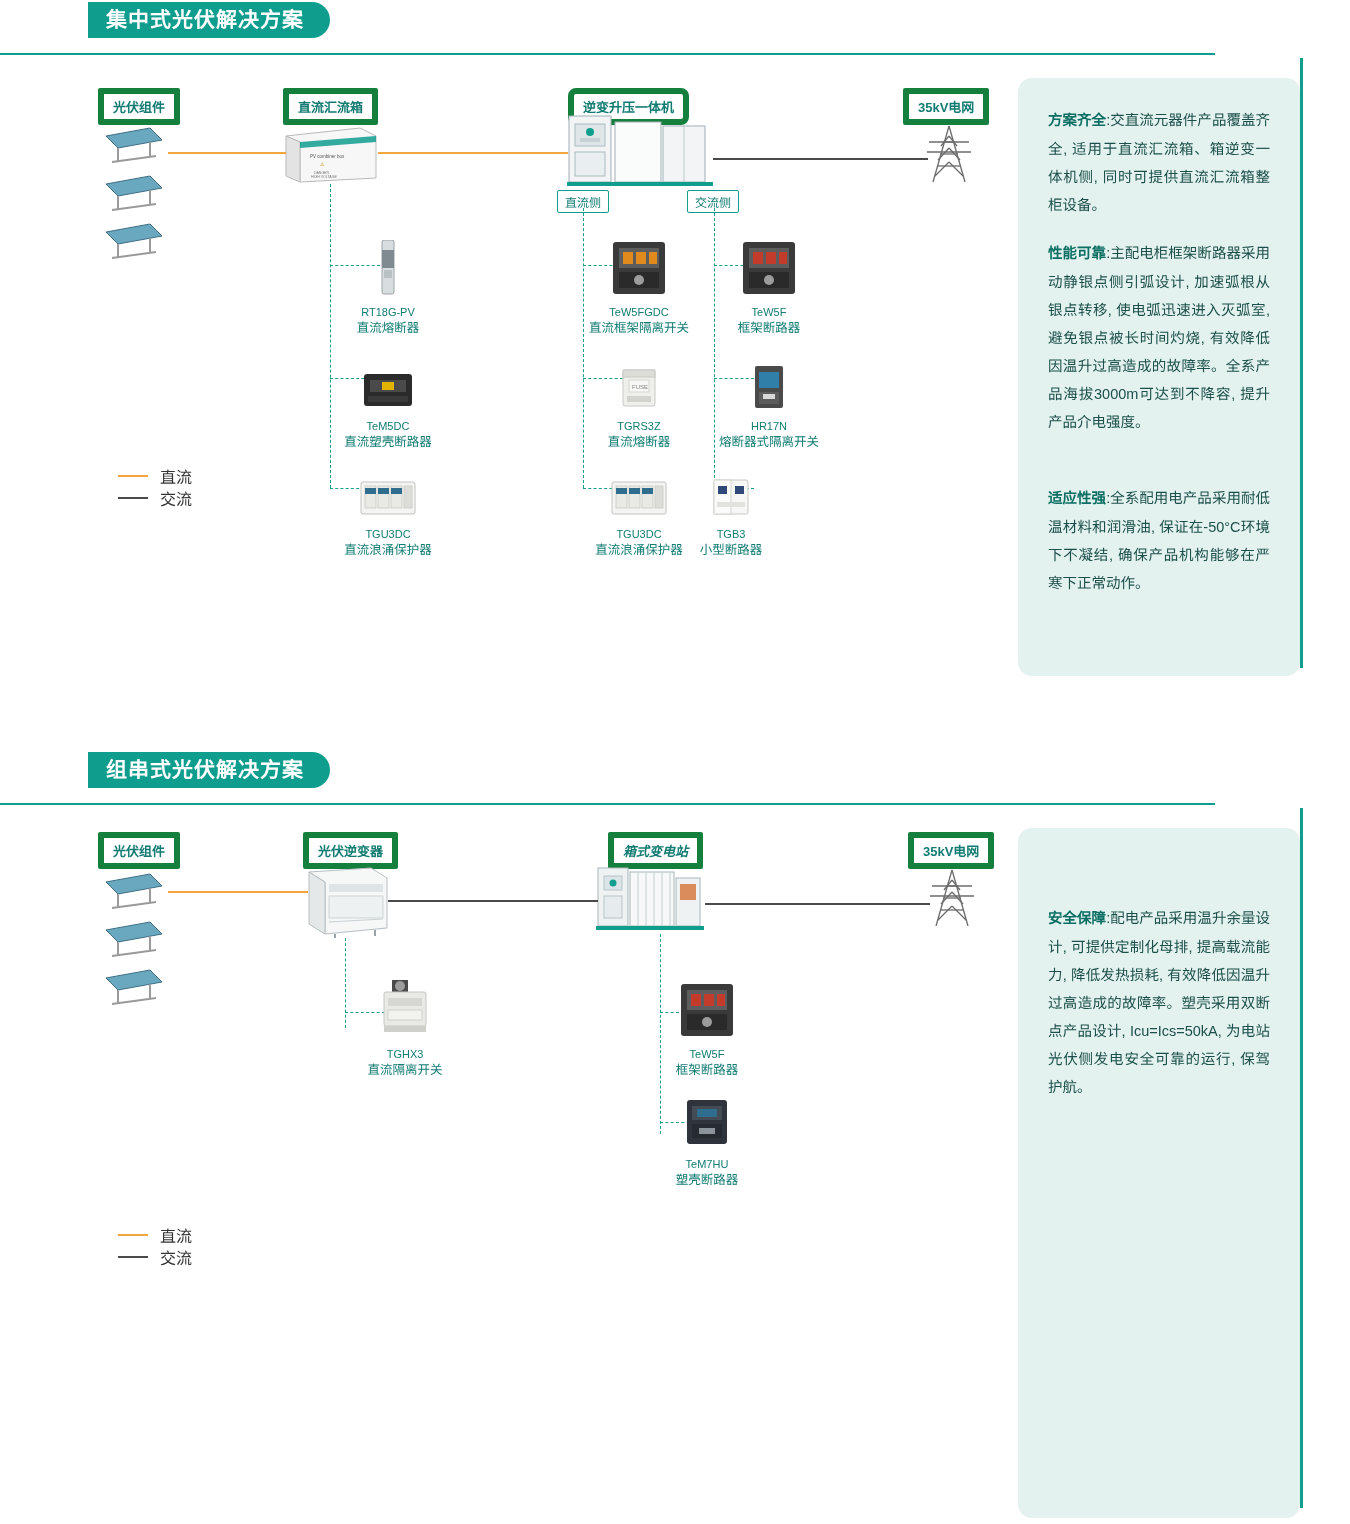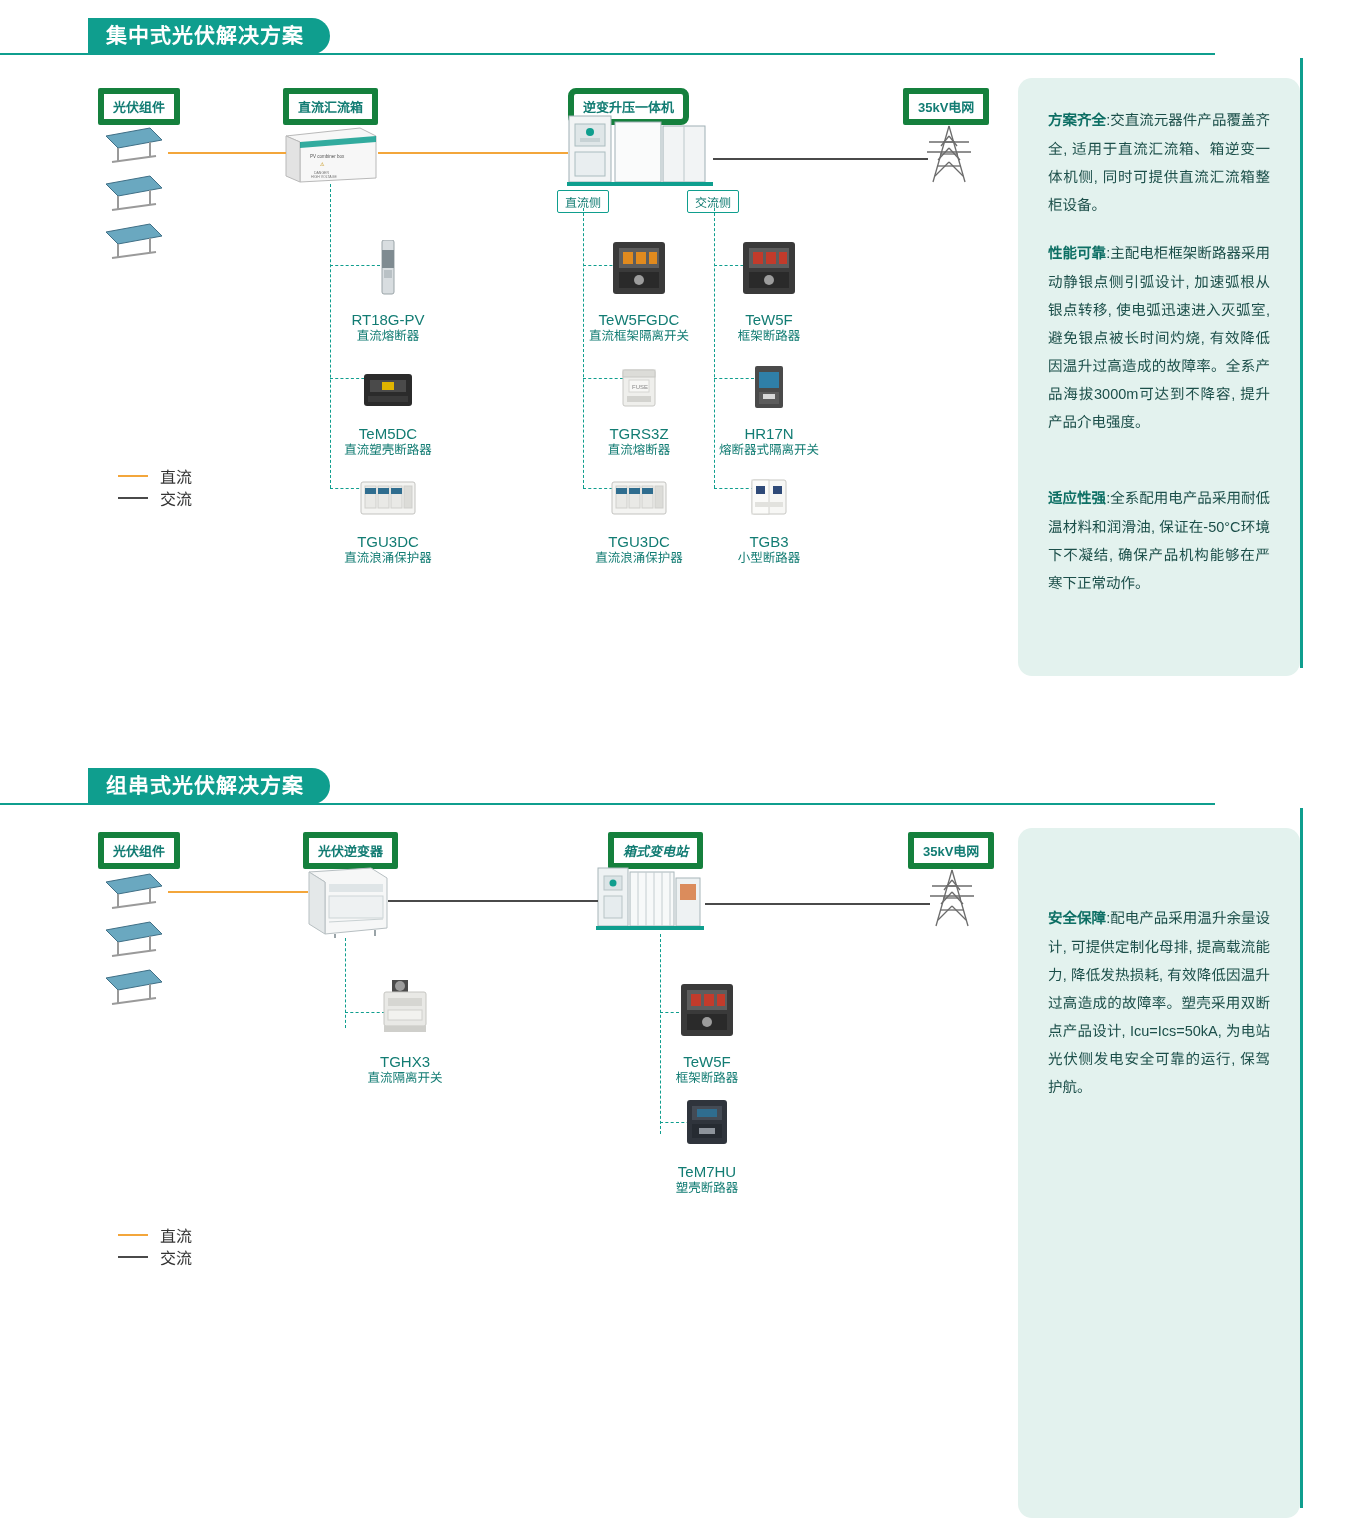--- a/index.html
+++ b/index.html
@@ -15,21 +15,21 @@
     overflow: hidden;
     background: #fff;
   }
 
   
   .section-header {
     position: absolute;
     left: 88px;
     height: 20px;
     display: flex;
-    align-items: flex-start;
+    align-items: flex-end;
   }
   .ribbon {
     background: #0f9e8e;
     color: #fff;
     font-size: 21px;
     font-weight: bold;
     letter-spacing: 1px;
     height: 36px;
     line-height: 36px;
     padding: 0 26px 0 18px;
@@ -72,23 +72,23 @@
   }
 
   
   .product {
     position: absolute;
     width: 150px;
     text-align: center;
   }
   .product .pname {
     color: #127c73;
-    font-size: 15px;
+    font-size: 11px;
     line-height: 16px;
-    margin-top: 16px;
+    margin-top: 8px;
   }
   .product .pdesc {
     color: #127c73;
     font-size: 12.5px;
     line-height: 16px;
   }
   .pimg {
     height: 58px;
     display: flex;
     align-items: flex-end;
@@ -367,21 +367,21 @@
           <rect x="6" y="2" width="28" height="42" rx="2" fill="#4a4a4a"></rect>
           <rect x="10" y="8" width="20" height="16" fill="#2f7fa8"></rect>
           <rect x="10" y="28" width="20" height="12" fill="#5c5c5c"></rect>
           <rect x="14" y="30" width="12" height="5" fill="#d8d8d8"></rect>
         </svg>
     </div>
     <div class="pname">HR17N</div>
     <div class="pdesc">熔断器式隔离开关</div>
   </div>
 
-  <div class="product" style="left:694px; top:460px;">
+  <div class="product" style="left:656px; top:460px;">
     <div class="pimg">
       <svg width="42" height="42">
           <rect x="4" y="4" width="34" height="34" rx="2" fill="#f7f7f5" stroke="#c8c8c4"></rect>
           <rect x="4" y="4" width="17" height="34" fill="#fbfbf9" stroke="#d2d2ce"></rect>
           <rect x="8" y="10" width="9" height="8" fill="#2f4a78"></rect>
           <rect x="25" y="10" width="9" height="8" fill="#2f4a78"></rect>
           <rect x="7" y="26" width="28" height="5" fill="#e2e2de"></rect>
         </svg>
     </div>
     <div class="pname">TGB3</div>

